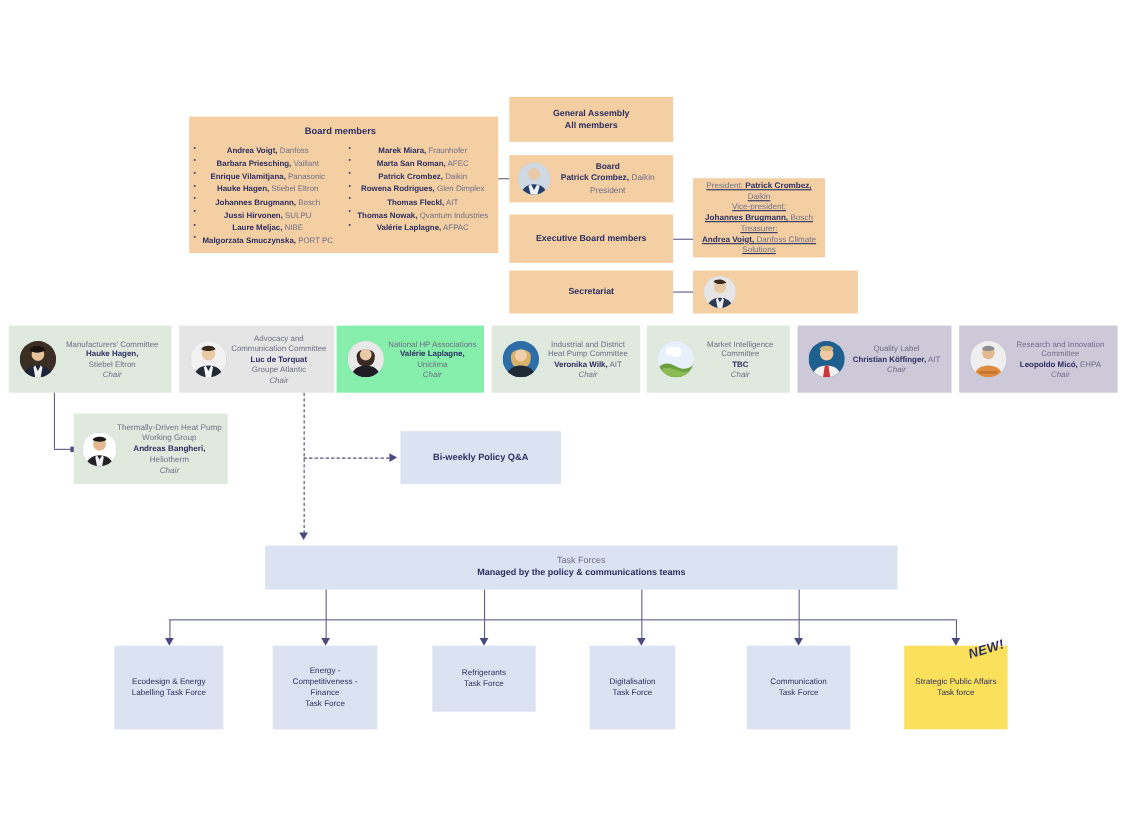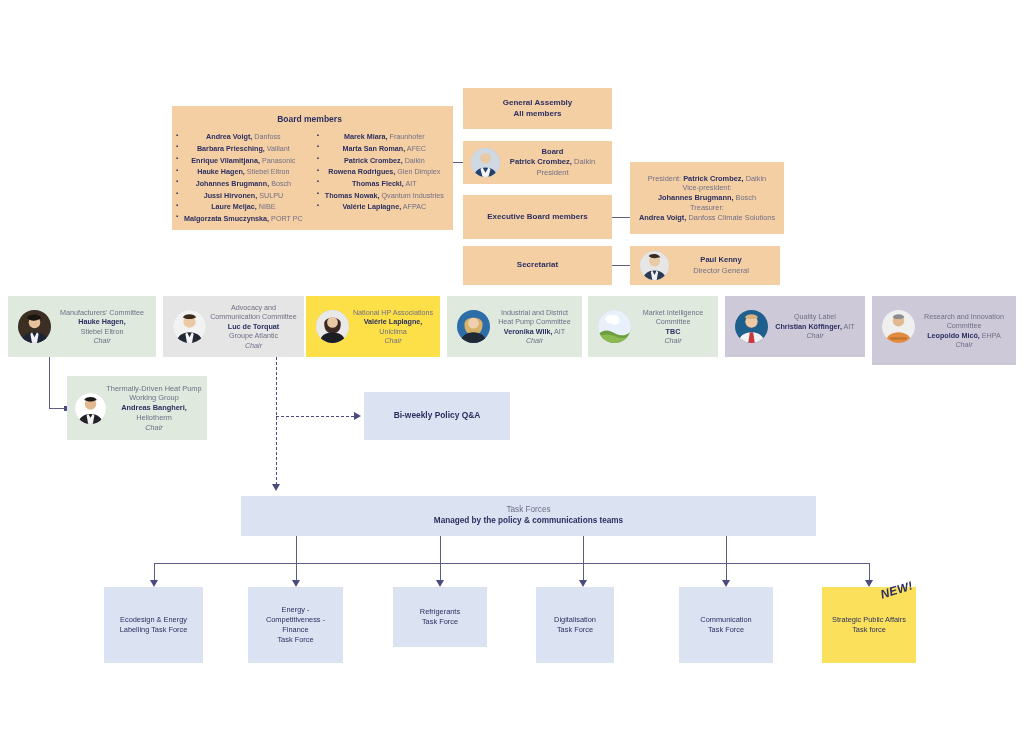--- a/index.html
+++ b/index.html
@@ -161,21 +161,21 @@
   </div>
 
   <div class="box peach" style="left:463px; top:195px; width:149px; height:44px; font-size:8px; font-weight:bold;">
     <div class="inner">
       <span>Executive Board members</span>
     </div>
   </div>
 
   <div class="ln lnh" style="left:612px; top:217px; width:18px;"></div>
 
-  <div class="box peach" style="left:630px; top:162px; width:154px; height:72px; font-size:7.4px;">
+  <div class="box peach" style="left:630px; top:162px; width:120px; height:72px; font-size:7.4px;text-decoration:underline;">
     <div class="inner">
       <div>
         <span class="muted">President:</span>
         <span class="bold">Patrick Crombez,</span>
         <span class="muted">Daikin</span>
       </div>
       <div class="muted">Vice-president:</div>
       <div>
         <span class="bold">Johannes Brugmann,</span>
         <span class="muted">Bosch</span>
@@ -199,24 +199,20 @@
   <div class="box peach" style="left:630px; top:246px; width:150px; height:39px; font-size:7.6px;">
     <div class="avatar" style="left:10px; top:5px; width:29px; height:29px;">
       <svg viewBox="0 0 40 40" aria-hidden="true">
         <rect width="40" height="40" fill="#e6e6e6"></rect>
         <circle cx="20" cy="14" r="7.5" fill="#e9c9a6"></circle>
         <path d="M12 7c2-4 14-4 16 2-3 0-5 1-8 1s-6-1-8-3z" fill="#3a2a20"></path>
         <path d="M4 40c1-9 8-13 16-13s15 4 16 13z" fill="#2b3a52"></path>
         <path d="M17 27l3 6 3-6 2 2-2 11h-6l-2-11z" fill="#eef1f5"></path>
       </svg>
     </div>
-    <div class="inner" style="padding-left:36px;">
-      <div class="bold">Paul Kenny</div>
-      <div class="muted">Director General</div>
-    </div>
   </div>
 
   <div id="committee-row">
       <div class="box" style="left: 8px; top: 296px; width: 148px; height: 61px; font-size: 7.2px; background: rgb(223, 233, 221);">
         <div class="avatar" style="left: 10px; top: 14px; width: 33px; height: 33px;">
           <svg viewBox="0 0 40 40" aria-hidden="true">
             <rect width="40" height="40" fill="#3a2f22"></rect>
             <circle cx="20" cy="15" r="7" fill="#e6c19c"></circle>
             <path d="M11 10c1-6 16-6 17 0-3 2-6 3-9 3s-6-1-8-3z" fill="#1a1410"></path>
             <path d="M3 40c2-9 9-13 17-13s15 4 17 13z" fill="#1b2438"></path>
@@ -241,21 +237,21 @@
           </svg>
         </div>
         <div class="inner" style="padding-left: 44px;">
           <div class="muted">Advocacy and</div>
           <div class="muted">Communication Committee</div>
           <div><span class="bold">Luc de Torquat</span></div>
           <div class="muted">Groupe Atlantic</div>
           <div class="muted ital">Chair</div>
         </div>
       </div>
-      <div class="box" style="left: 306px; top: 296px; width: 134px; height: 61px; font-size: 7.2px; background: #fde047;">
+      <div class="box" style="left: 306px; top: 296px; width: 134px; height: 61px; font-size: 7.2px; background: #86efac;">
         <div class="avatar" style="left: 10px; top: 14px; width: 33px; height: 33px;">
           <svg viewBox="0 0 40 40" aria-hidden="true">
             <rect width="40" height="40" fill="#e9e9e9"></rect>
             <path d="M10 16c0-9 20-9 20 0 0 7-2 12-10 12S10 23 10 16z" fill="#3a2a22"></path>
             <circle cx="20" cy="15" r="6.5" fill="#e9c8a6"></circle>
             <path d="M4 40c1-9 8-13 16-13s15 4 16 13z" fill="#1d1d24"></path>
           </svg>
         </div>
         <div class="inner" style="padding-left: 44px;">
           <div class="muted">National HP Associations</div>
@@ -306,21 +302,21 @@
             <path d="M4 40c1-9 8-13 16-13s15 4 16 13z" fill="#f2f2f2"></path>
             <path d="M18 27h4l2 13h-8z" fill="#c8373b"></path>
           </svg>
         </div>
         <div class="inner" style="padding-left: 44px;">
           <div class="muted">Quality Label</div>
           <div><span class="bold">Christian Köffinger,</span><span class="muted"> AIT</span></div>
           <div class="muted ital">Chair</div>
         </div>
       </div>
-      <div class="box" style="left: 872px; top: 296px; width: 144px; height: 69px; font-size: 7.2px; background: rgb(205, 201, 217);">
+      <div class="box" style="left: 872px; top: 296px; width: 144px; height: 61px; font-size: 7.2px; background: rgb(205, 201, 217);">
         <div class="avatar" style="left: 10px; top: 14px; width: 33px; height: 33px;">
           <svg viewBox="0 0 40 40" aria-hidden="true">
             <rect width="40" height="40" fill="#efefef"></rect>
             <circle cx="20" cy="13" r="7" fill="#e3b98f"></circle>
             <path d="M13 9c1-5 13-5 14 0-2 1-4 2-7 2s-6-1-7-2z" fill="#8c8c8c"></path>
             <path d="M4 40c1-9 8-13 16-13s15 4 16 13z" fill="#e08b3f"></path>
             <path d="M10 33h20v3H10z" fill="#c4752f"></path>
           </svg>
         </div>
         <div class="inner" style="padding-left: 44px;">

